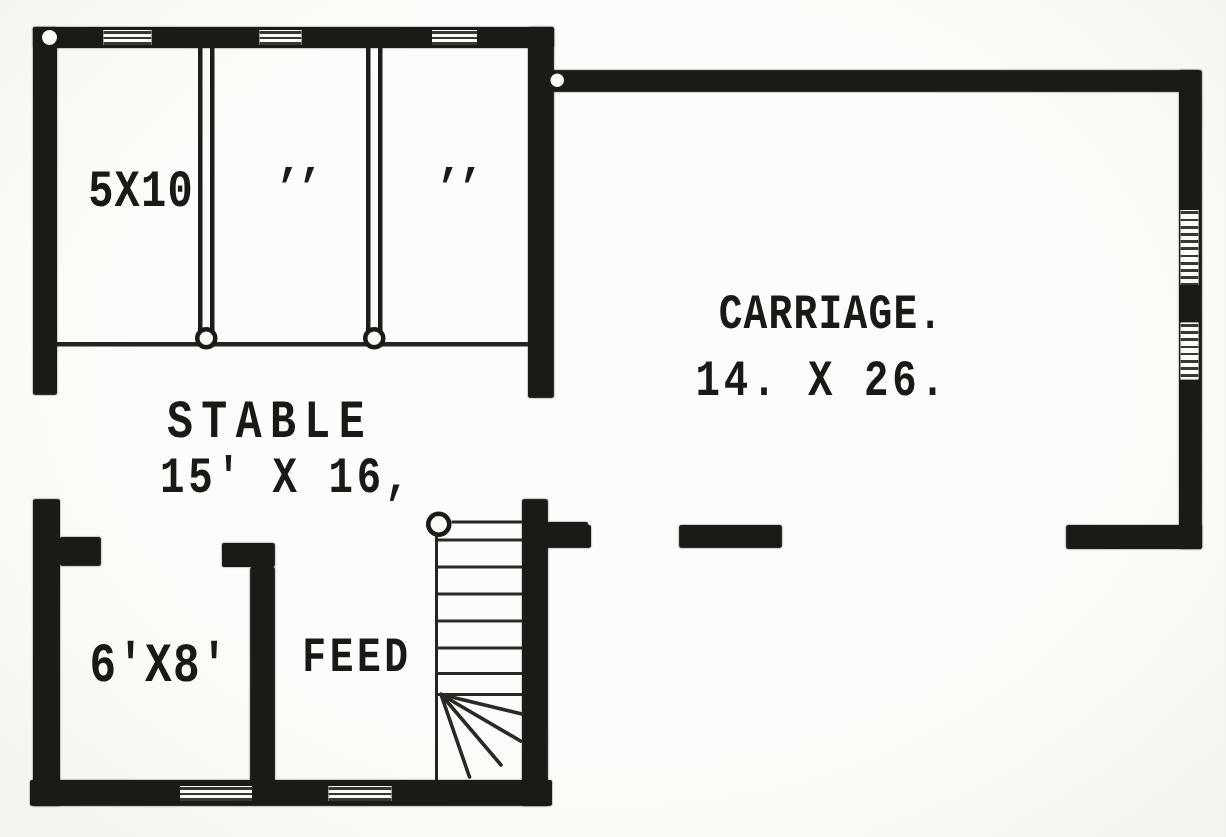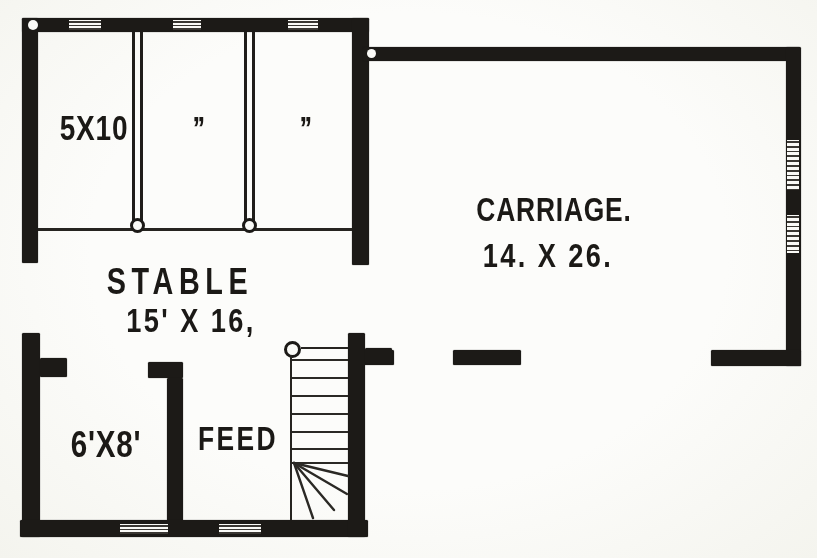--- a/index.html
+++ b/index.html
@@ -1,21 +1,21 @@
 <!DOCTYPE html>
 <html><head>
 <meta charset="utf-8">
 <style>
   html,body{margin:0;padding:0;background:#e8e8e4;}
   .page{
     position:relative;width:817px;height:558px;margin:0 auto;
     background:#fafaf7;
     background-image:radial-gradient(ellipse at 50% 45%, #fcfcfa 55%, #f4f4ee 100%);
     overflow:hidden;
-    font-family:Liberation Sans, sans-serif;
+    font-family:Liberation Mono, monospace;
   }
   .wall{position:absolute;background:#1c1a17;border-radius:1.5px;box-shadow:0 0 1px #1c1a17;}
   
   .win{
     position:absolute;background:#fafaf7;border-radius:1px;
     background-image:repeating-linear-gradient(to bottom,
       #fafaf7 0px, #fafaf7 2px, #3a3733 2px, #3a3733 3.6px);
     background-clip:content-box;padding:1px 2px;box-sizing:border-box;
   }
   .winv{

